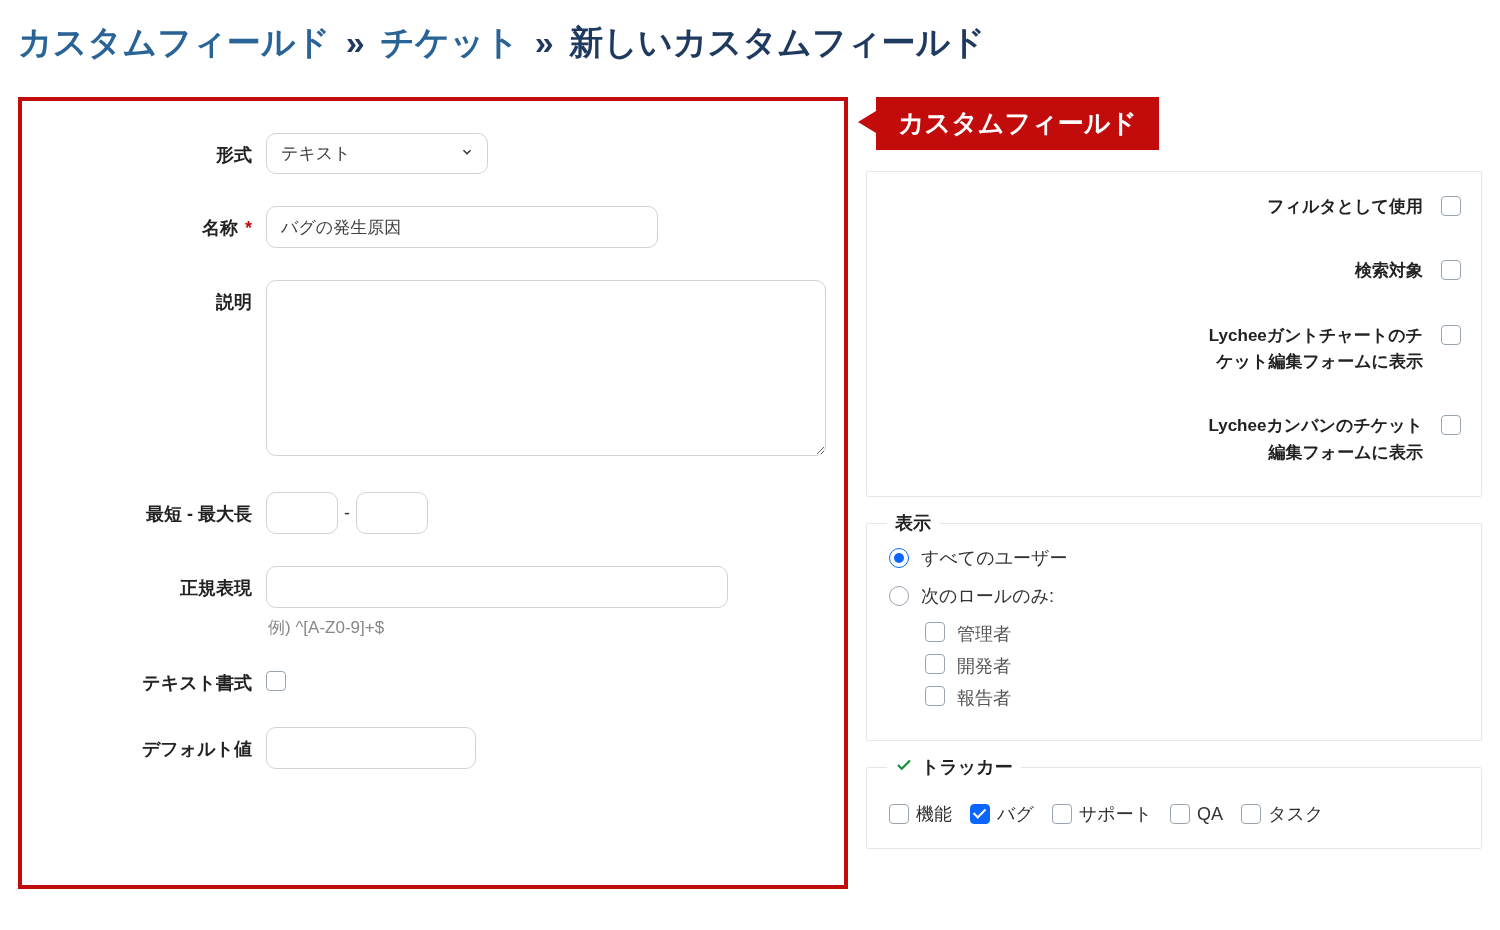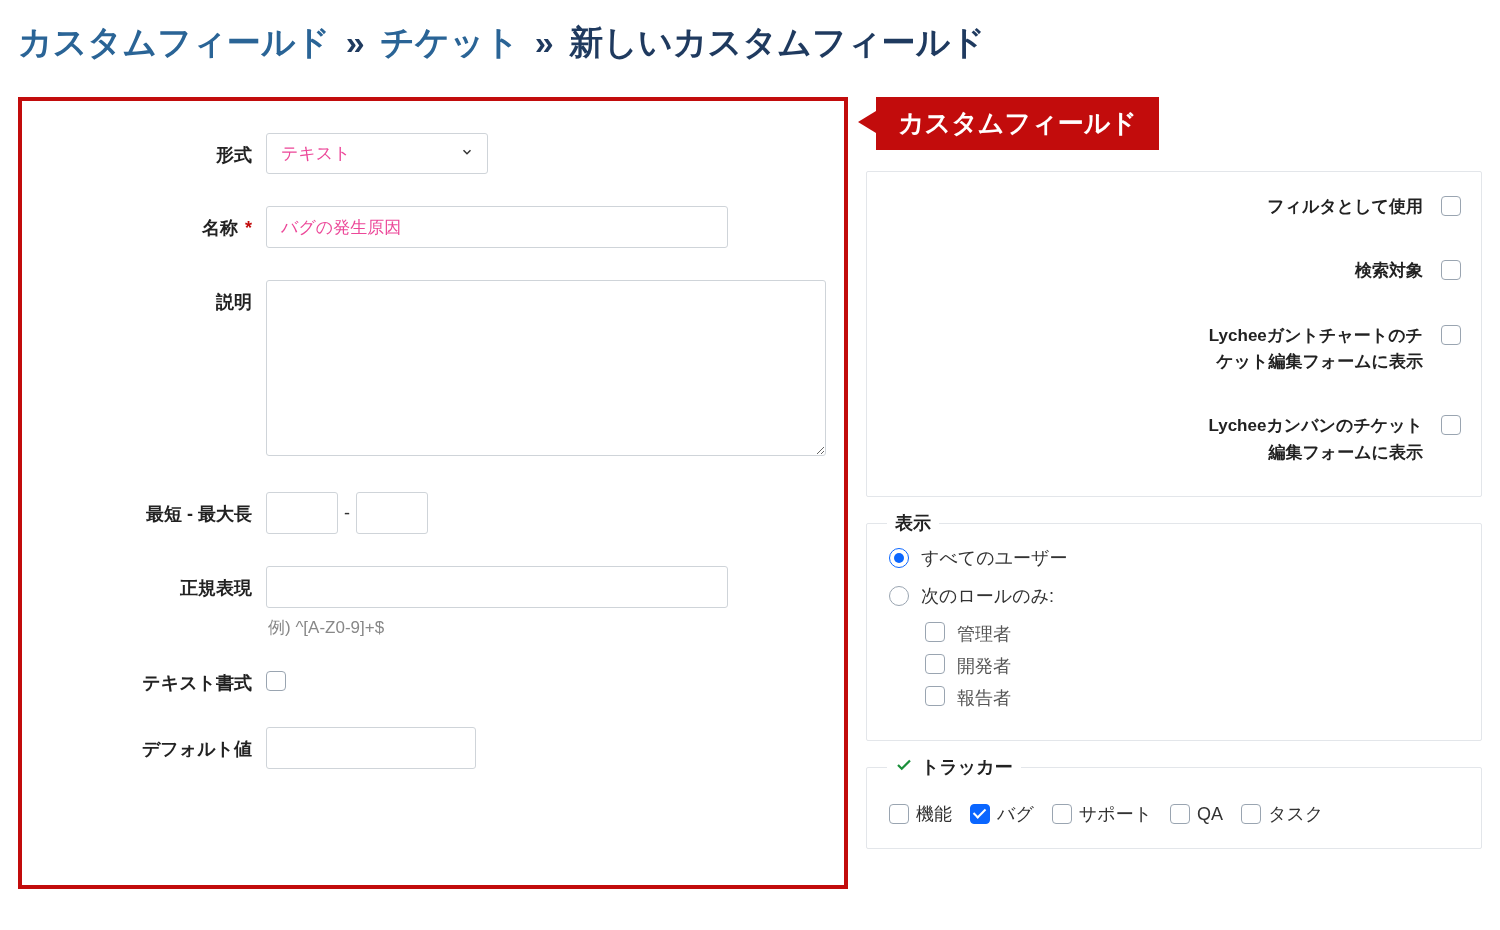--- a/index.html
+++ b/index.html
@@ -97,24 +97,24 @@
     }
     .form-label .req {
       color: #c20c0c;
       margin-left: 2px;
     }
     .form-control-wrap {
       flex: 1;
     }
     select.control, input.control, textarea.control {
       border: 1px solid #cfd4d9;
-      border-radius: 3px;
+      border-radius: 10px;
       padding: 10px 14px;
       font-size: 17px;
-      color: #ec4899;
+      color: #404040;
       background: #fff;
       font-family: inherit;
       appearance: none;
       -webkit-appearance: none;
     }
     .select-wrap {
       position: relative;
       display: inline-block;
     }
     .select-wrap .chev {
@@ -122,21 +122,21 @@
       right: 14px;
       top: 50%;
       transform: translateY(-50%);
       pointer-events: none;
     }
     .select-format {
       width: 222px;
       padding-right: 36px;
     }
     .input-name {
-      width: 462px;
+      width: 392px;
     }
     .textarea-desc {
       width: 560px;
       height: 176px;
       resize: both;
     }
     .input-small {
       width: 72px;
     }
     .len-sep {

